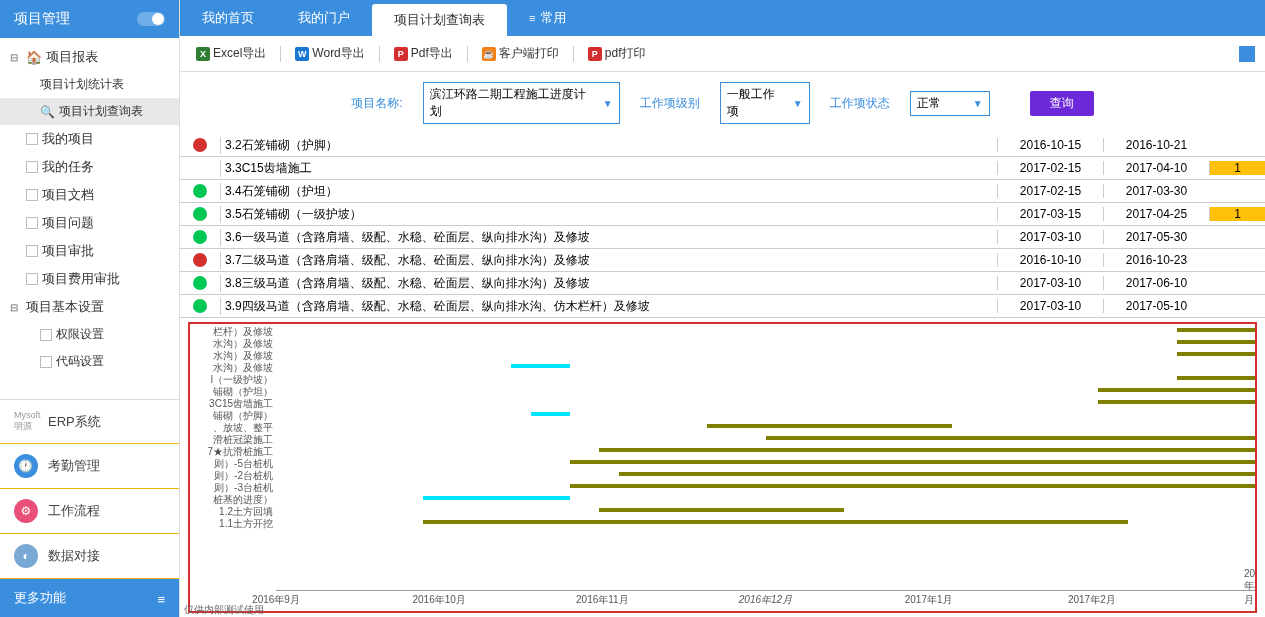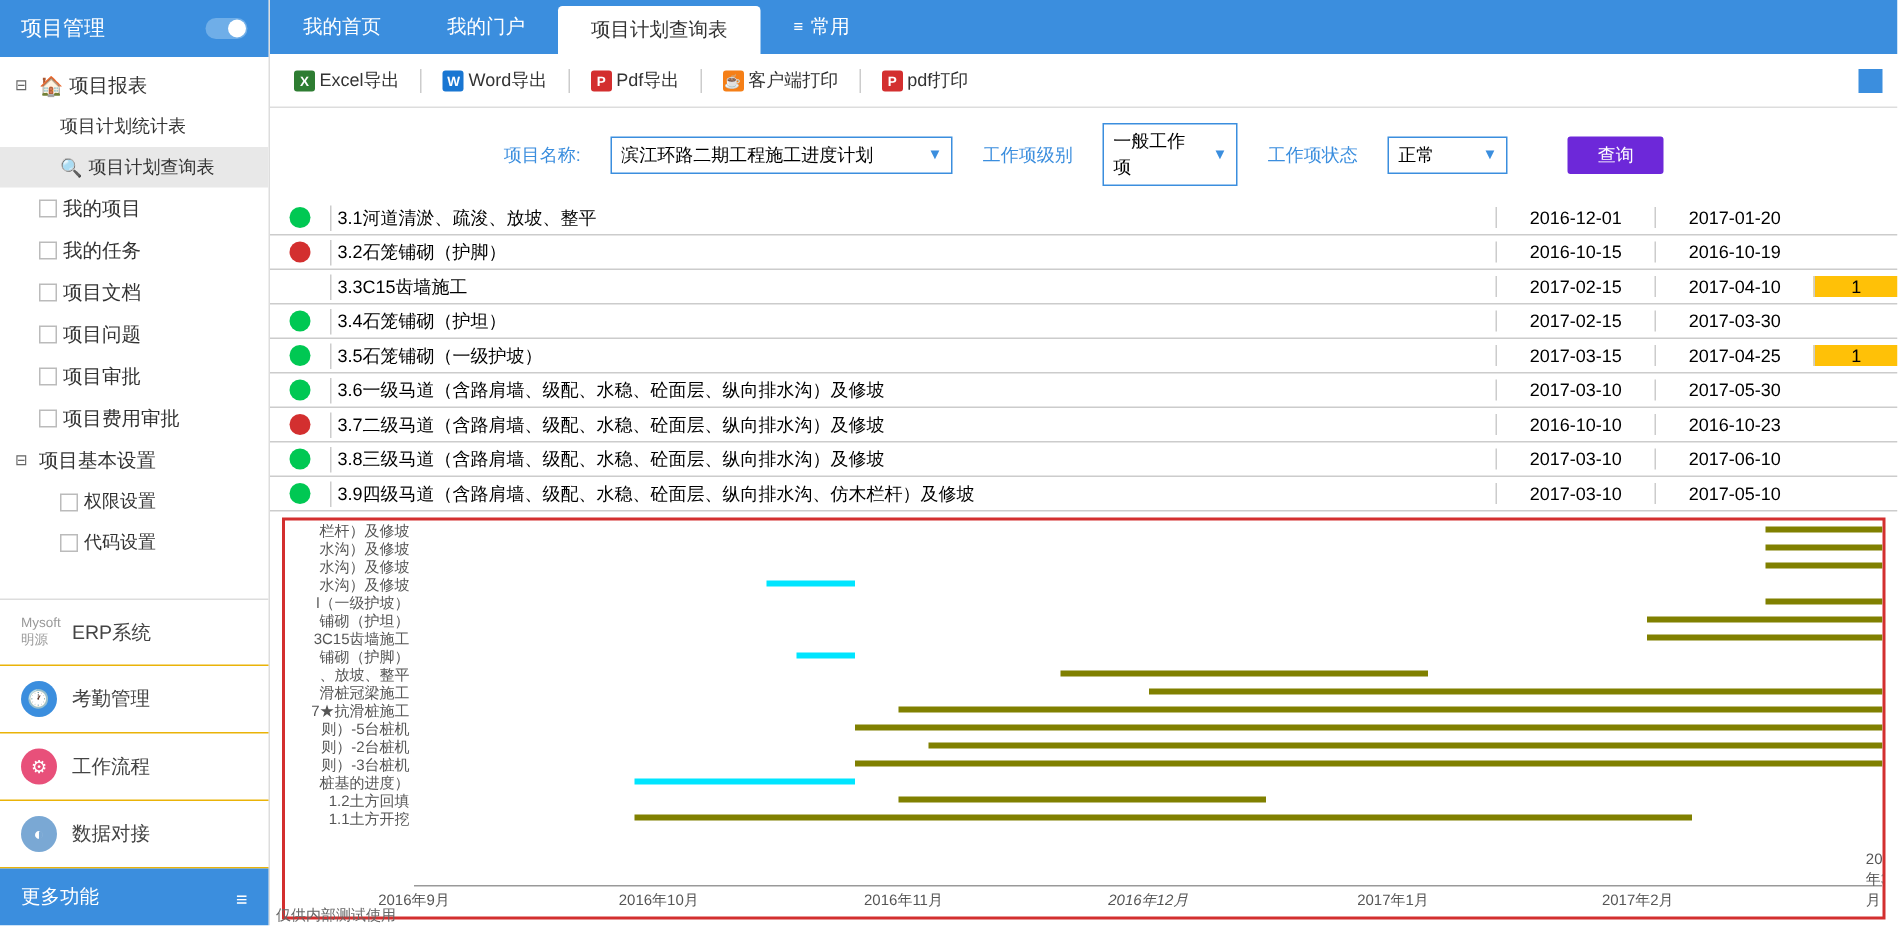--- a/index.html
+++ b/index.html
@@ -205,54 +205,45 @@
         </div>
         <span class="divider"></span>
         <div class="tool-btn">
           <span class="export-icon pdf-i">P</span>
           <span>pdf打印</span>
         </div>
         <span class="tool-right"></span>
       </div>
     <div class="filters">
       <span class="filter-label">项目名称:</span>
-      <span class="filter-select" style="width:228px">
+      <span class="filter-select" style="width:197px">
         <span>滨江环路二期工程施工进度计划</span>
         <span class="dropdown-arrow">▼</span>
       </span>
       <span class="filter-label">工作项级别</span>
       <span class="filter-select" style="width:90px">
         <span>一般工作项</span>
         <span class="dropdown-arrow">▼</span>
       </span>
       <span class="filter-label">工作项状态</span>
       <span class="filter-select" style="width:80px">
         <span>正常</span>
         <span class="dropdown-arrow">▼</span>
       </span>
       <span class="query-btn">查询</span>
     </div>
 
     <div class="table" id="table">
         <div class="table-row">
     <div class="cell-status">
-            <span class="status-dot dot-green"></span>
-          </div>
-    <div class="cell-name">3.1河道清淤、疏浚、放坡、整平</div>
-    <div class="cell-date">2016-12-01</div>
-    <div class="cell-date">2017-01-20</div>
-    <div class="cell-num "></div>
-        </div>
-        <div class="table-row">
-    <div class="cell-status">
             <span class="status-dot dot-red"></span>
           </div>
     <div class="cell-name">3.2石笼铺砌（护脚）</div>
     <div class="cell-date">2016-10-15</div>
-    <div class="cell-date">2016-10-19</div>
+    <div class="cell-date">2016-10-21</div>
     <div class="cell-num "></div>
         </div>
         <div class="table-row">
     <div class="cell-status"></div>
     <div class="cell-name">3.3C15齿墙施工</div>
     <div class="cell-date">2017-02-15</div>
     <div class="cell-date">2017-04-10</div>
     <div class="cell-num highlight">1</div>
         </div>
         <div class="table-row">

